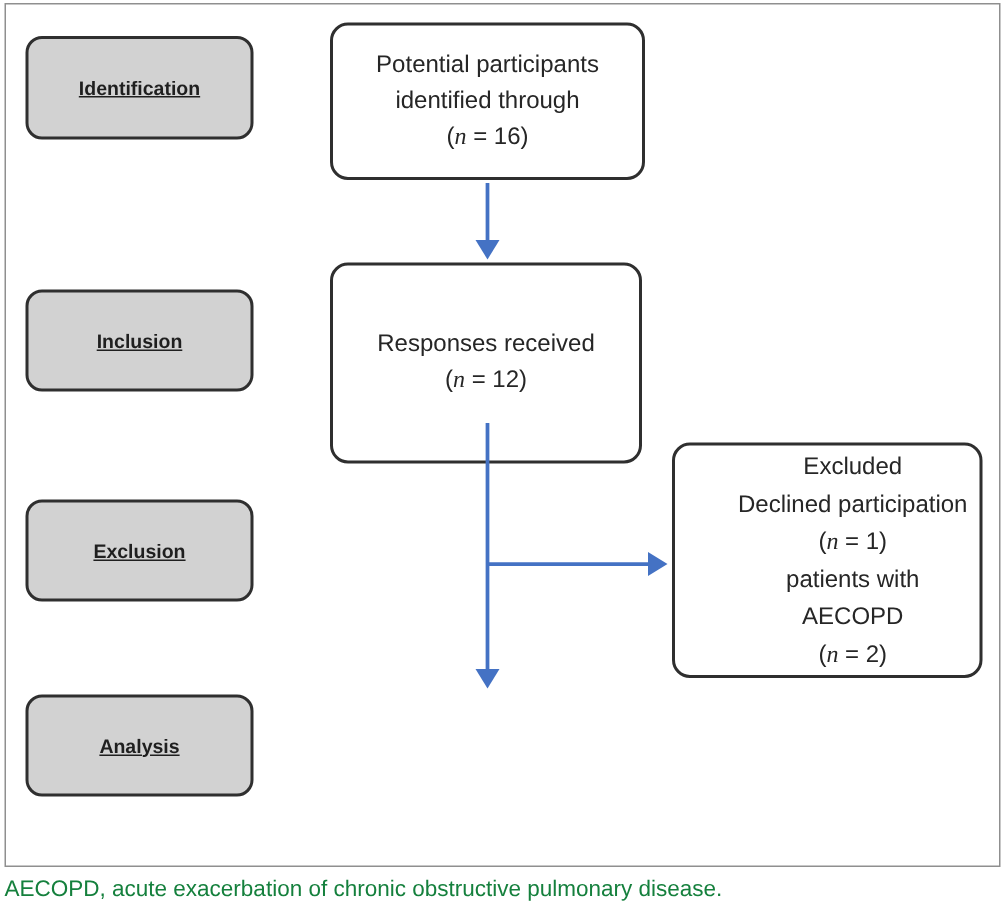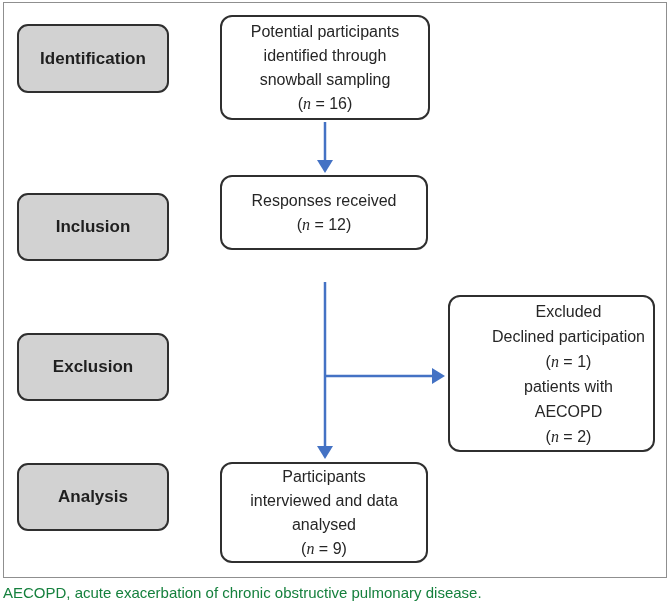--- a/index.html
+++ b/index.html
@@ -18,41 +18,42 @@
     border: 1px solid #8f8f8f;
     background: #ffffff;
   }
   .stage {
     position: absolute;
     left: 17px; width: 152px;
     background: #d2d2d2;
     border: 2px solid #2f2f2f;
     border-radius: 11px;
     display: flex; align-items: center; justify-content: center;
-    font-weight: bold; font-size: 17px; color: #1f1f1f;
+    font-weight: bold; font-size: 13px; color: #1f1f1f;
     box-sizing: border-box;
+    text-decoration: underline;
   }
   .stage-identification { top: 24px; height: 69px; }
   .stage-inclusion      { top: 193px; height: 68px; }
   .stage-exclusion      { top: 333px; height: 68px; }
   .stage-analysis       { top: 463px; height: 68px; text-align: center; }
   .flowbox {
     position: absolute;
     background: #ffffff;
     border: 2px solid #2f2f2f;
     border-radius: 12px;
     display: flex; flex-direction: column;
     align-items: center; justify-content: center;
     text-align: center;
     font-size: 16px; line-height: 24px;
     box-sizing: border-box;
     padding: 2px 6px;
   }
   .box-identified { left: 220px; top: 15px;  width: 210px; height: 105px; }
-  .box-responses  { left: 220px; top: 175px; width: 208px; height: 75px; }
+  .box-responses  { left: 220px; top: 175px; width: 208px; height: 134px; }
   .box-excluded   { left: 448px; top: 295px; width: 207px; height: 157px; line-height: 25px; padding-left: 40px; }
   .box-analysed   { left: 220px; top: 462px; width: 208px; height: 101px; }
   .line { display: block; }
   .nvar { font-style: italic; font-family: "Liberation Serif", serif; }
   .arrow-layer {
     position: absolute; left: 0; top: 0;
     width: 670px; height: 609px;
     pointer-events: none;
   }
   .caption {
@@ -78,43 +79,36 @@
   <div class="stage stage-exclusion">
     <span>Exclusion</span>
   </div>
   <div class="stage stage-analysis">
     <span>Analysis</span>
   </div>
 
   <div class="flowbox box-identified">
     <span class="line">Potential participants</span>
     <span class="line">identified through</span>
-    <span class="line">snowball sampling</span>
     <span class="line"><span>(</span><span class="nvar">n</span><span> = 16)</span></span>
   </div>
 
   <div class="flowbox box-responses">
     <span class="line">Responses received</span>
     <span class="line"><span>(</span><span class="nvar">n</span><span> = 12)</span></span>
   </div>
 
   <div class="flowbox box-excluded">
     <span class="line">Excluded</span>
     <span class="line">Declined participation</span>
     <span class="line"><span>(</span><span class="nvar">n</span><span> = 1)</span></span>
     <span class="line">patients with AECOPD</span>
     <span class="line"><span>(</span><span class="nvar">n</span><span> = 2)</span></span>
   </div>
 
-  <div class="flowbox box-analysed">
-    <span class="line">Participants</span>
-    <span class="line">interviewed and data</span>
-    <span class="line">analysed</span>
-    <span class="line"><span>(</span><span class="nvar">n</span><span> = 9)</span></span>
-  </div>
 
   <svg class="arrow-layer" viewBox="0 0 670 609" xmlns="http://www.w3.org/2000/svg">
 
     <line x1="325" y1="122" x2="325" y2="161" stroke="#4472c4" stroke-width="2.5"></line>
     <path d="M317,160 L333,160 L325,173 Z" fill="#4472c4"></path>
 
     <line x1="325" y1="282" x2="325" y2="447" stroke="#4472c4" stroke-width="2.5"></line>
     <path d="M317,446 L333,446 L325,459 Z" fill="#4472c4"></path>
 
     <line x1="325" y1="376" x2="433" y2="376" stroke="#4472c4" stroke-width="2.5"></line>

